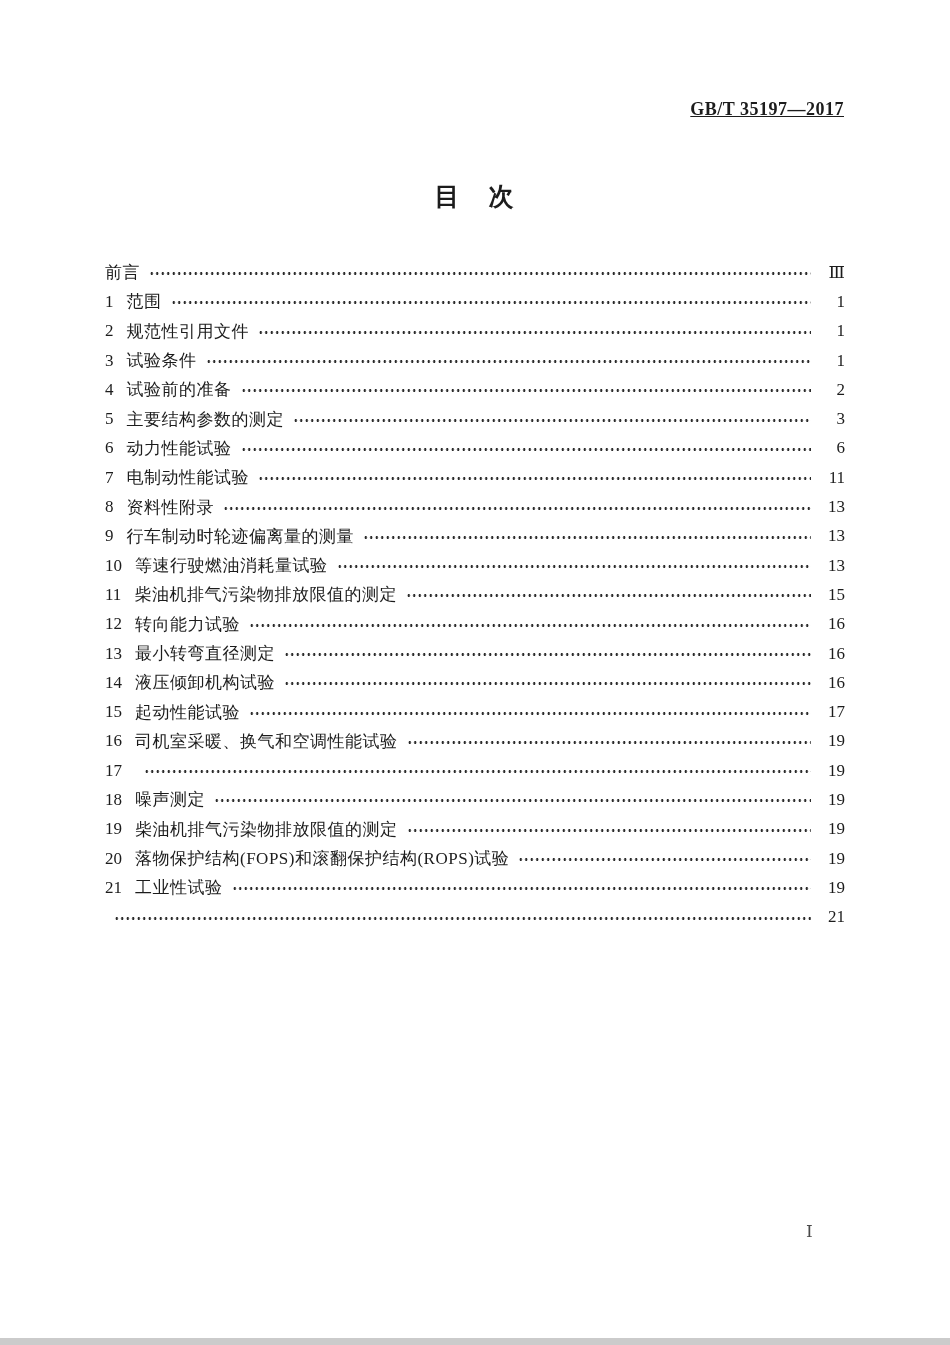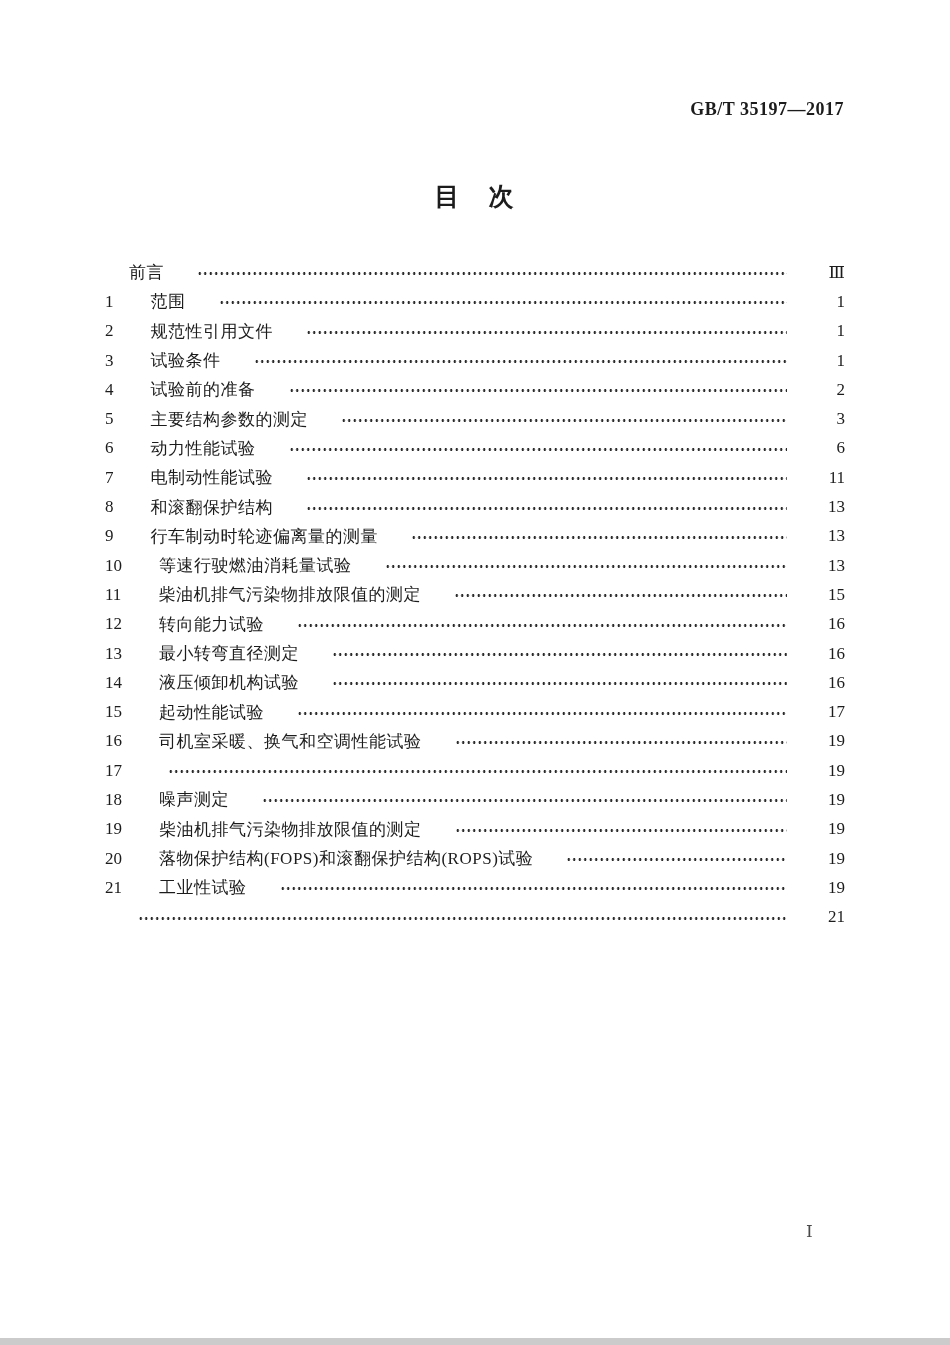--- a/index.html
+++ b/index.html
@@ -21,20 +21,21 @@
     background: #ffffff;
   }
   .std-number {
     position: absolute;
     top: 99px;
     right: 106px;
     font-size: 18px;
     font-weight: bold;
     letter-spacing: 0.5px;
     white-space: nowrap;
+    text-decoration: underline;
   }
   .doc-title {
     position: absolute;
     top: 180px;
     left: 0;
     width: 100%;
     margin: 0;
     text-align: center;
     font-size: 25px;
     font-weight: bold;
@@ -46,21 +47,20 @@
     top: 258px;
     left: 105px;
     right: 105px;
   }
   .toc-row {
     display: flex;
     align-items: center;
     height: 29.3px;
     font-size: 17px;
     white-space: nowrap;
-    gap: 24px;
   }
   .toc-num {
     flex: 0 0 auto;
   }
   .toc-num:not(:empty) {
     margin-right: 13px;
   }
   .toc-title {
     flex: 0 0 auto;
     letter-spacing: 0.5px;
@@ -160,21 +160,21 @@
 
       <div class="toc-row">
         <span class="toc-num">7</span>
         <span class="toc-title">电制动性能试验</span>
         <span class="toc-leader"></span>
         <span class="toc-page">11</span>
       </div>
 
       <div class="toc-row">
         <span class="toc-num">8</span>
-        <span class="toc-title">和滚翻保护结构</span>
+        <span class="toc-title">资料性附录</span>
         <span class="toc-leader"></span>
         <span class="toc-page">13</span>
       </div>
 
       <div class="toc-row">
         <span class="toc-num">9</span>
         <span class="toc-title">行车制动时轮迹偏离量的测量</span>
         <span class="toc-leader"></span>
         <span class="toc-page">13</span>
       </div>

